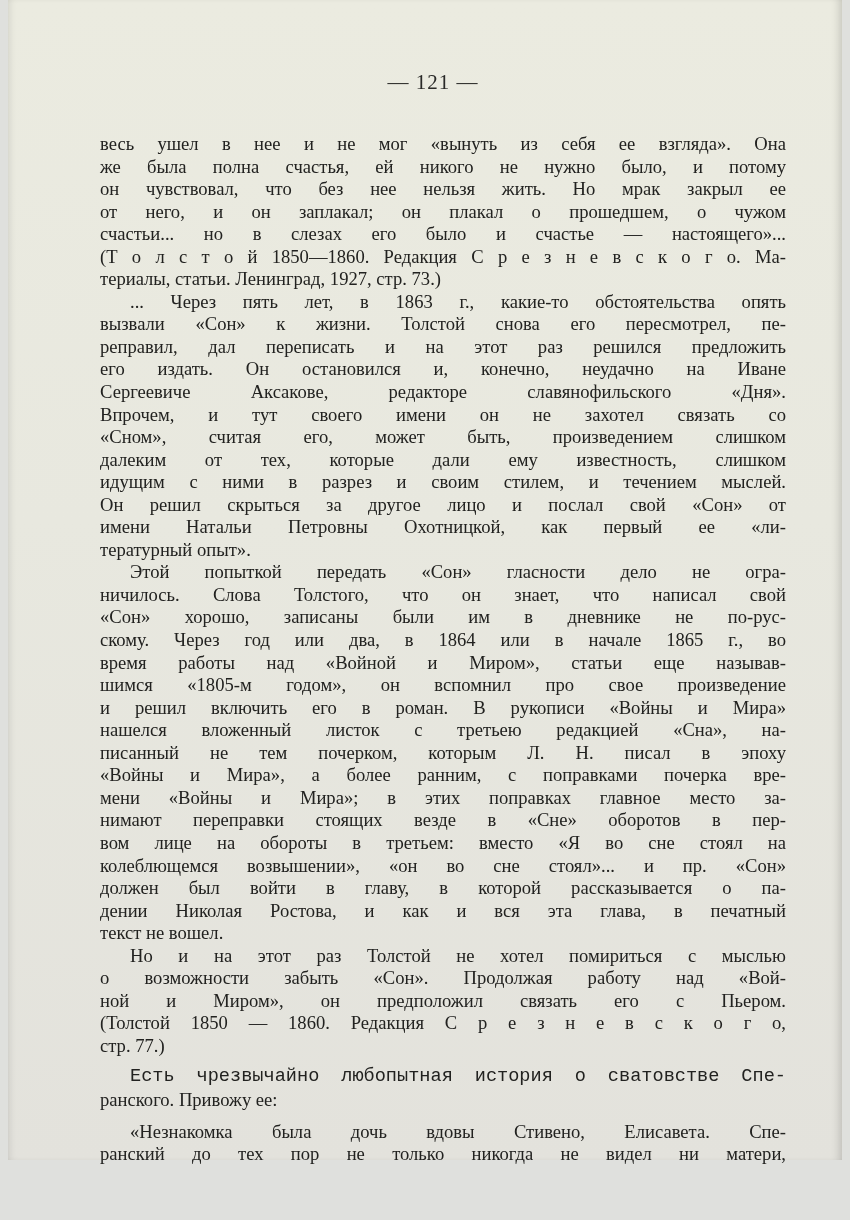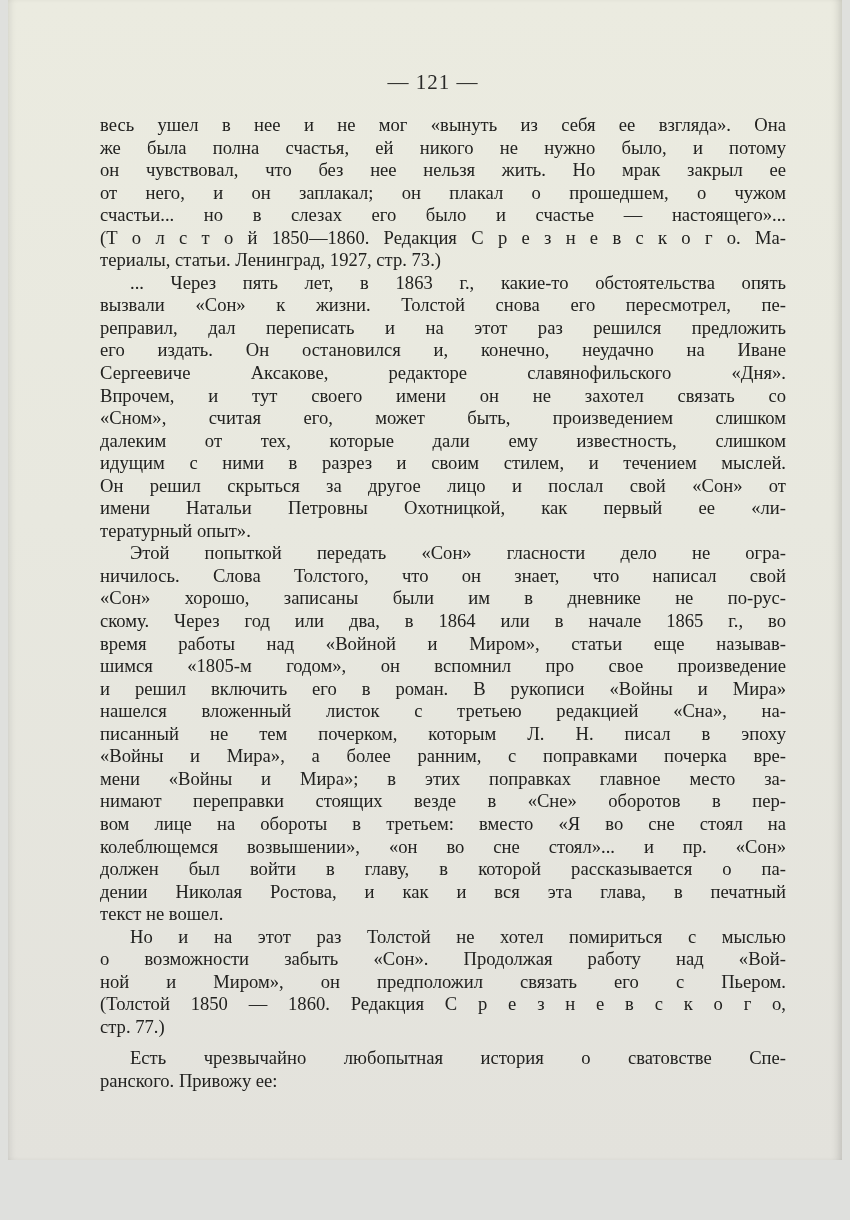--- a/index.html
+++ b/index.html
@@ -12,21 +12,21 @@
   .page {
     position: absolute; left: 8px; top: 0; width: 834px; height: 1160px;
     background: linear-gradient(180deg, #ebebe0 0%, #e8e8df 45%, #e3e2dc 100%);
     box-shadow: inset 6px 0 8px -6px rgba(0,0,0,0.15), inset -8px 0 10px -6px rgba(0,0,0,0.18);
   }
   .page-number {
     position: absolute; left: 0; width: 850px; top: 70px;
     text-align: center; font-size: 21px; color: #2a2a28; letter-spacing: 1px;
   }
   .text-block {
-    position: absolute; left: 92px; top: 114px; width: 686px;
+    position: absolute; left: 92px; top: 133px; width: 686px;
     color: #222220;
   }
   .line {
     display: block; height: 22.55px; line-height: 22.55px;
     font-size: 18.6px; text-align: justify; text-align-last: justify;
     white-space: nowrap; overflow: visible;
   }
   .line.last { text-align-last: left; font-family: Liberation Serif, serif; }
   .line.indent { padding-left: 30px; }
   .gap { display: block; height: 9px; }
@@ -88,21 +88,25 @@
       <span class="line indent" style="white-space: normal;">Но и на этот раз Толстой не хотел помириться с мыслью</span>
       <span class="line" style="white-space: normal;">о возможности забыть «Сон». Продолжая работу над «Вой-</span>
       <span class="line" style="white-space: normal;">ной и Миром», он предположил связать его с Пьером.</span>
       <span class="line" style="white-space: normal;">(Толстой 1850 — 1860. Редакция С р е з н е в с к о г о,</span>
       <span class="line last" style="white-space: nowrap;">стр. 77.)</span>
     </div>
 
     <span class="gap"></span>
 
     <div>
-      <span class="line indent" style="white-space: normal;">Есть чрезвычайно любопытная история о сватовстве Спе-</span>
+      <span class="line indent" style="white-space: normal; font-family: Liberation Mono, monospace;">Есть чрезвычайно любопытная история о сватовстве Спе-</span>
       <span class="line last" style="white-space: nowrap;">ранского. Привожу ее:</span>
     </div>
 
     <span class="gap"></span>
 
+    <div>
+      <span class="line indent" style="white-space: normal;">«Незнакомка была дочь вдовы Стивено, Елисавета. Спе-</span>
+      <span class="line" style="white-space: normal;">ранский до тех пор не только никогда не видел ни матери,</span>
+    </div>
 
   </div>
 </div>
 
 </body></html>

